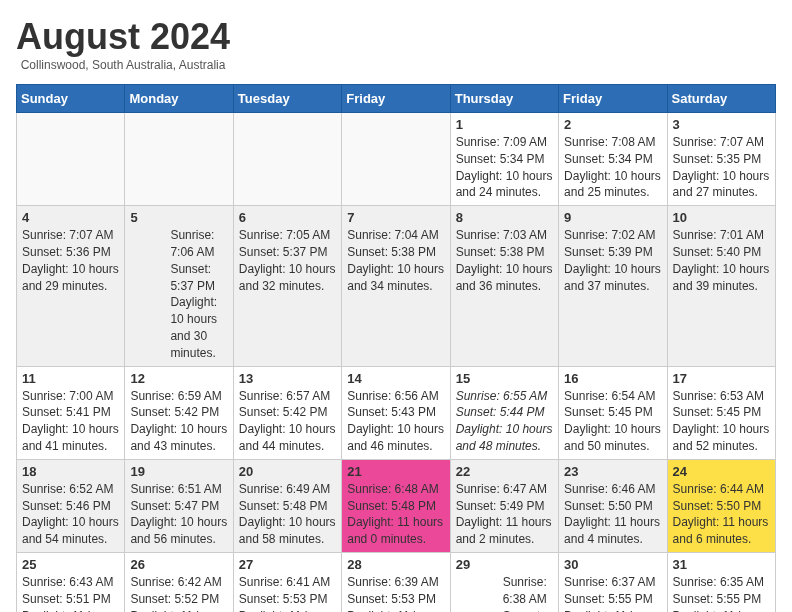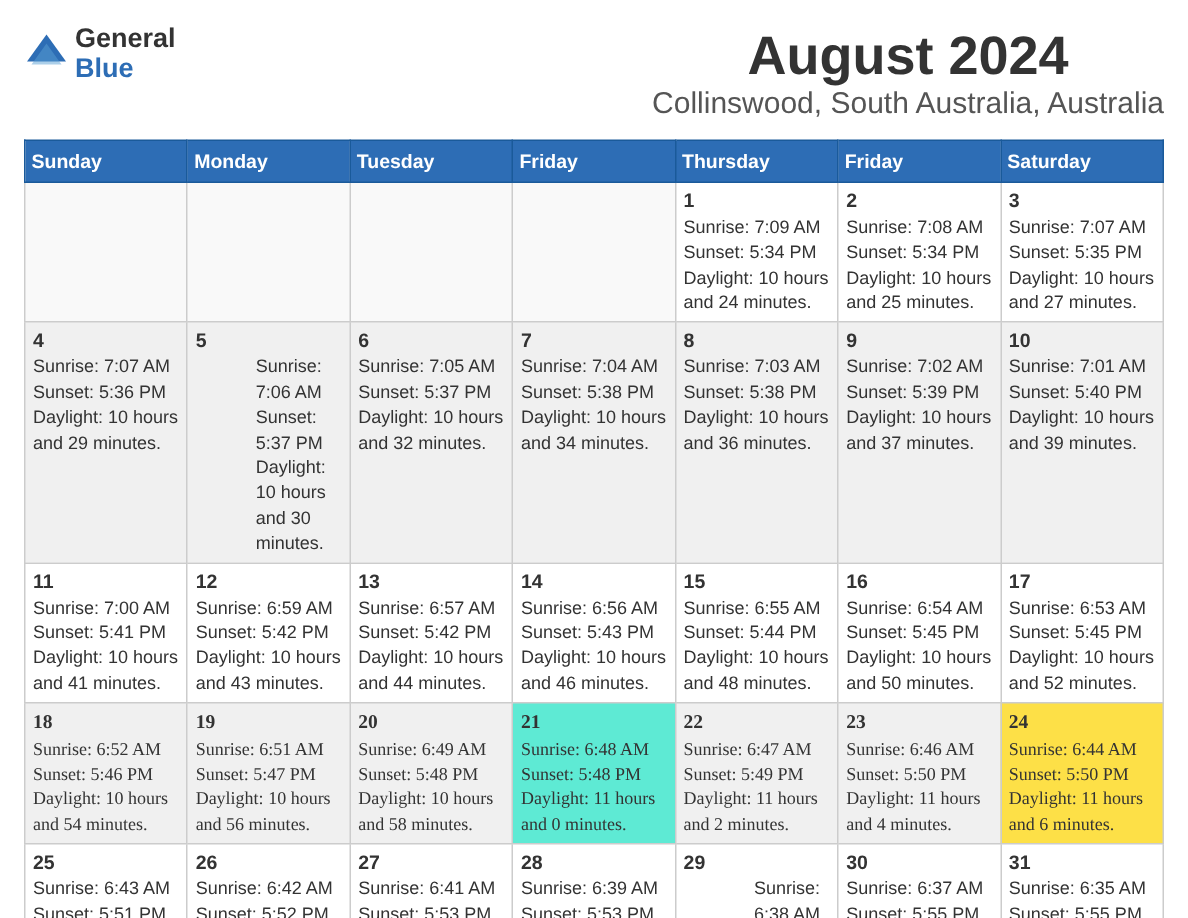--- a/index.html
+++ b/index.html
@@ -42,21 +42,21 @@
     }
     .title-section {
       text-align: center;
     }
     .month-title {
       font-size: 36px;
       font-weight: bold;
       color: #333;
     }
     .location-title {
-      font-size: 20px;
+      font-size: 12px;
       color: #555;
     }
     .calendar {
       width: 100%;
       border-collapse: collapse;
     }
     .calendar th {
       background: #2d6db5;
       color: #fff;
       font-size: 13px;
@@ -91,30 +91,20 @@
     .day-info {
       font-size: 12px;
       color: #333;
       line-height: 1.4;
     }
   </style>
 </head>
 <body>
 
 <div class="header">
-  <div class="logo">
-    <svg class="logo-icon" viewBox="0 0 30 30" xmlns="http://www.w3.org/2000/svg">
-      <polygon points="15,2 28,20 2,20" fill="#2d6db5"></polygon>
-      <polygon points="15,8 25,22 5,22" fill="#5a9fd4" opacity="0.5"></polygon>
-    </svg>
-    <div class="logo-text">
-      <span class="logo-general">General</span>
-      <span class="logo-blue">Blue</span>
-    </div>
-  </div>
   <div class="title-section">
     <div class="month-title">August 2024</div>
     <div class="location-title">Collinswood, South Australia, Australia</div>
   </div>
 </div>
 
 <table class="calendar">
   <thead>
     <tr>
 
@@ -230,41 +220,41 @@
         </td>
         <td>
           <span class="day-number">14</span>
           <div class="day-info" style="white-space: pre-line;">Sunrise: 6:56 AM
 Sunset: 5:43 PM
 Daylight: 10 hours
 and 46 minutes.</div>
         </td>
         <td>
           <span class="day-number">15</span>
-          <div class="day-info" style="white-space: pre-line;">Sunrise: 6:55 AM
+          <div class="day-info" style="white-space: pre-line; font-style: italic;">Sunrise: 6:55 AM
 Sunset: 5:44 PM
 Daylight: 10 hours
 and 48 minutes.</div>
         </td>
         <td>
           <span class="day-number">16</span>
           <div class="day-info" style="white-space: pre-line;">Sunrise: 6:54 AM
 Sunset: 5:45 PM
 Daylight: 10 hours
 and 50 minutes.</div>
         </td>
         <td>
           <span class="day-number">17</span>
           <div class="day-info" style="white-space: pre-line;">Sunrise: 6:53 AM
 Sunset: 5:45 PM
 Daylight: 10 hours
 and 52 minutes.</div>
         </td>
       </tr>
-      <tr style="background: rgb(240, 240, 240); font-family: Liberation Serif, serif;">
+      <tr style="background: rgb(240, 240, 240);">
         <td style="background: rgb(240, 240, 240);">
           <span class="day-number">18</span>
           <div class="day-info" style="white-space: pre-line;">Sunrise: 6:52 AM
 Sunset: 5:46 PM
 Daylight: 10 hours
 and 54 minutes.</div>
         </td>
         <td style="background: rgb(240, 240, 240);">
           <span class="day-number">19</span>
           <div class="day-info" style="white-space: pre-line;">Sunrise: 6:51 AM
@@ -272,21 +262,21 @@
 Daylight: 10 hours
 and 56 minutes.</div>
         </td>
         <td style="background: rgb(240, 240, 240);">
           <span class="day-number">20</span>
           <div class="day-info" style="white-space: pre-line;">Sunrise: 6:49 AM
 Sunset: 5:48 PM
 Daylight: 10 hours
 and 58 minutes.</div>
         </td>
-        <td style="background: #5eead4; margin-left: 14px;">
+        <td style="background: #ec4899; margin-left: 14px;">
           <span class="day-number">21</span>
           <div class="day-info" style="white-space: pre-line;">Sunrise: 6:48 AM
 Sunset: 5:48 PM
 Daylight: 11 hours
 and 0 minutes.</div>
         </td>
         <td style="background: rgb(240, 240, 240);">
           <span class="day-number">22</span>
           <div class="day-info" style="white-space: pre-line;">Sunrise: 6:47 AM
 Sunset: 5:49 PM

